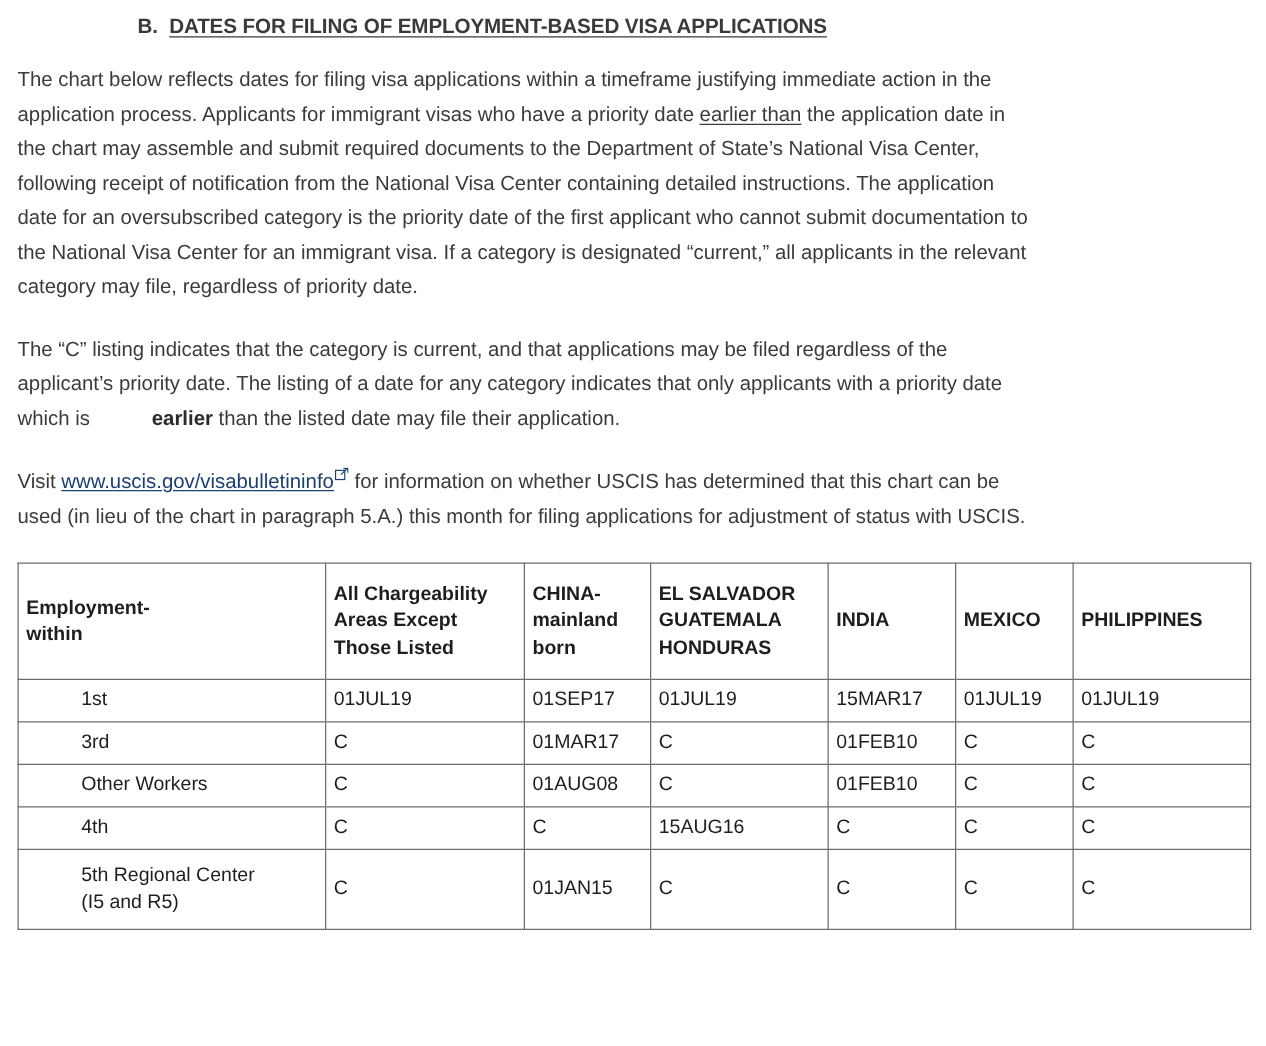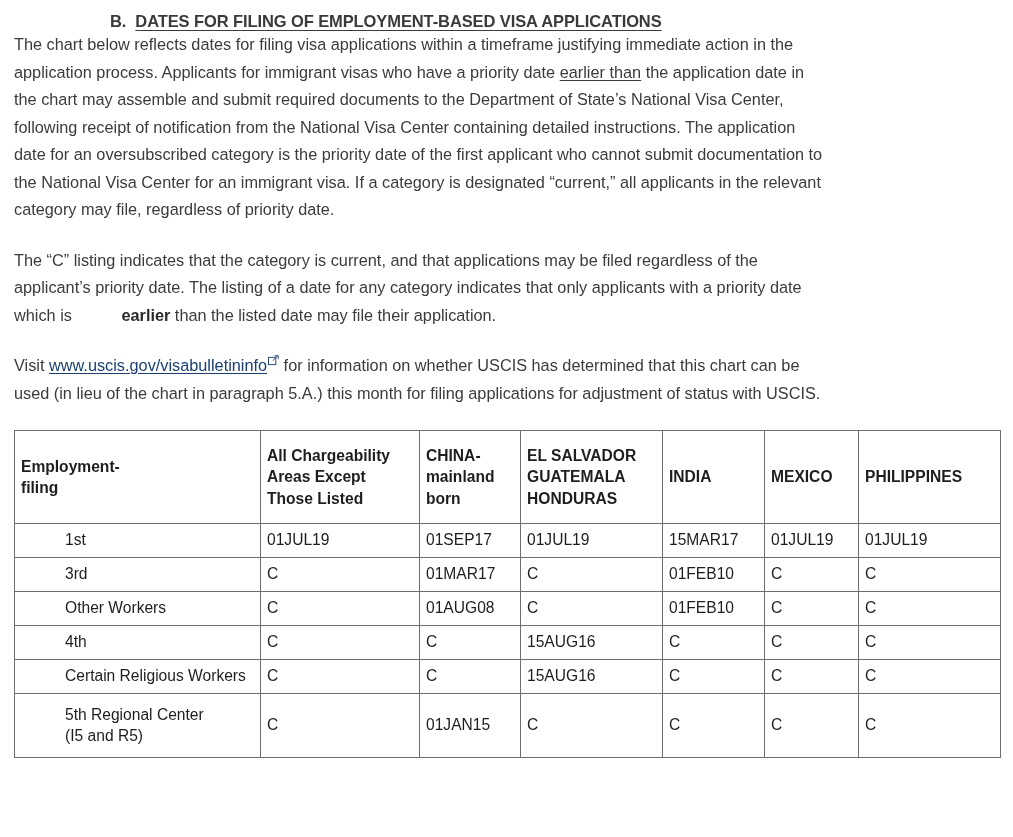--- a/index.html
+++ b/index.html
@@ -46,21 +46,21 @@
     margin: 0;
     padding: 0 14px 0 14px;
   }
   p.para {
     margin: 0 0 23px 0;
     font-size: 16.3px;
     line-height: 27.5px;
     color: #3b3b3b;
     text-align: left;
   }
-  p.para.first { }
+  p.para.first { margin-top: 20px; }
   .u { text-decoration: underline; text-underline-offset: 2px; }
   .b { font-weight: bold; color: #2a2a2a; margin-left: 45px; }
 
   a.ext-link {
     color: #1b3f72;
     text-decoration: underline;
     text-underline-offset: 2px;
   }
   .ext-icon {
     display: inline-block;
@@ -151,21 +151,21 @@
           <col class="c2">
           <col class="c3">
           <col class="c4">
           <col class="c5">
           <col class="c6">
       </colgroup>
       <thead>
         <tr id="hdr-row">
             <th>
               <span class="hdr-line">Employment-</span>
-              <span class="hdr-line">filing</span>
+              <span class="hdr-line">within</span>
             </th>
             <th>
               <span class="hdr-line">All Chargeability</span>
               <span class="hdr-line">Areas Except</span>
               <span class="hdr-line">Those Listed</span>
             </th>
             <th>
               <span class="hdr-line">CHINA-</span>
               <span class="hdr-line">mainland</span>
               <span class="hdr-line">born</span>
@@ -224,31 +224,20 @@
             <td>
               <span class="cat-line">4th</span>
             </td>
             <td>C</td>
             <td>C</td>
             <td>15AUG16</td>
             <td>C</td>
             <td>C</td>
             <td>C</td>
           </tr>
-          <tr>
-            <td>
-              <span class="cat-line">Certain Religious Workers</span>
-            </td>
-            <td>C</td>
-            <td>C</td>
-            <td>15AUG16</td>
-            <td>C</td>
-            <td>C</td>
-            <td>C</td>
-          </tr>
           <tr class="tall">
             <td>
               <span class="cat-line">5th Regional Center</span>
               <span class="cat-line">(I5 and R5)</span>
             </td>
             <td>C</td>
             <td>01JAN15</td>
             <td>C</td>
             <td>C</td>
             <td>C</td>

